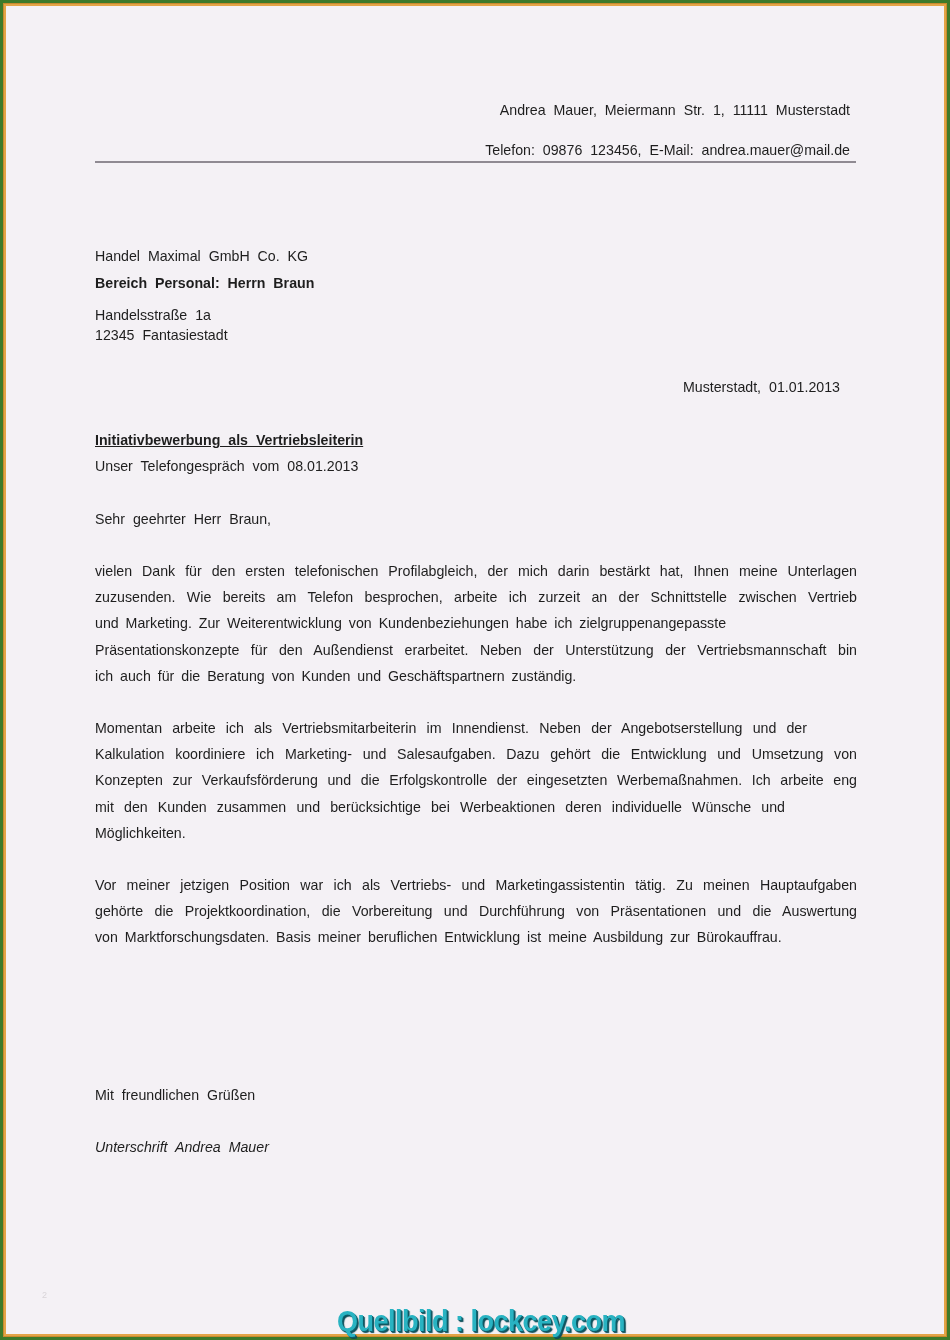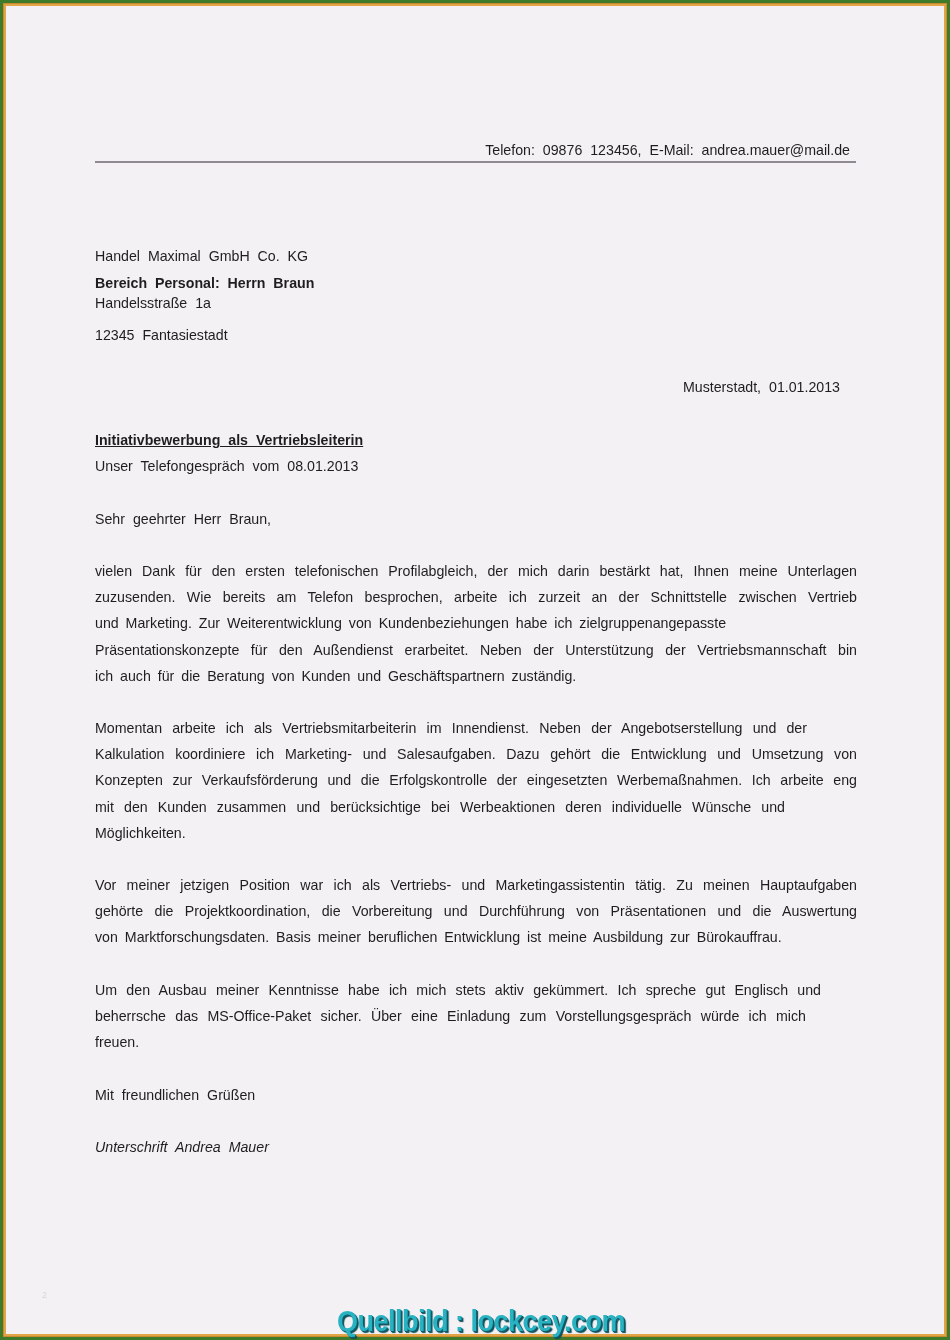--- a/index.html
+++ b/index.html
@@ -46,27 +46,28 @@
     text-shadow: 1px 1px 0 #0d5e6a, 2px 2px 1px #0b4a55;
     transform: scaleY(1.08);
   }
 </style>
 </head>
 <body>
 
 <div class="frame"></div>
 <div class="page">
 
+  <div class="abs right" style="right:94px; top:96px;">Andrea Mauer, Meiermann Str. 1, 11111 Musterstadt</div>
   <div class="abs right" style="right:94px; top:136px;">Telefon: 09876 123456, E-Mail: andrea.mauer@mail.de</div>
   <div class="rule"></div>
 
   <div>
     <div class="abs" style="left:89px; top:242px;">Handel Maximal GmbH Co. KG</div>
     <div class="abs bold" style="left:89px; top:269px;">Bereich Personal: Herrn Braun</div>
-    <div class="abs" style="left:89px; top:289px;">Handelsstraße 1a</div>
+    <div class="abs" style="left:89px; top:301px;">Handelsstraße 1a</div>
     <div class="abs" style="left:89px; top:321px;">12345 Fantasiestadt</div>
   </div>
 
   <div class="abs right" style="right:104px; top:373px;">Musterstadt, 01.01.2013</div>
 
   <div class="abs bold" style="left:89px; top:426px;text-decoration:underline;">Initiativbewerbung als Vertriebsleiterin</div>
   <div class="abs" style="left:89px; top:452px;">Unser Telefongespräch vom 08.01.2013</div>
 
   <div class="abs" style="left:89px; top:505px;">Sehr geehrter Herr Braun,</div>
 
@@ -85,24 +86,19 @@
     <span class="line">Präsentationskonzepte für den Außendienst erarbeitet. Neben der Unterstützung der Vertriebsmannschaft bin</span>
     <span class="line last">ich auch für die Beratung von Kunden und Geschäftspartnern zuständig.</span>
   </div>
 
   <div class="para" style="top:866px;">
     <span class="line">Vor meiner jetzigen Position war ich als Vertriebs- und Marketingassistentin tätig. Zu meinen Hauptaufgaben</span>
     <span class="line">gehörte die Projektkoordination, die Vorbereitung und Durchführung von Präsentationen und die Auswertung</span>
     <span class="line last">von Marktforschungsdaten. Basis meiner beruflichen Entwicklung ist meine Ausbildung zur Bürokauffrau.</span>
   </div>
 
-  <div class="para" style="top:971px;">
-    <span class="line" style="width:726px;">Um den Ausbau meiner Kenntnisse habe ich mich stets aktiv gekümmert. Ich spreche gut Englisch und</span>
-    <span class="line" style="width:711px;">beherrsche das MS-Office-Paket sicher. Über eine Einladung zum Vorstellungsgespräch würde ich mich</span>
-    <span class="line last">freuen.</span>
-  </div>
 
   <div class="abs" style="left:89px; top:1081px;">Mit freundlichen Grüßen</div>
   <div class="abs sig" style="left:89px; top:1133px;">Unterschrift Andrea Mauer</div>
 
   <div class="pagenum">2</div>
   <div class="watermark">Quellbild : lockcey.com</div>
 </div>
 
 </body></html>

